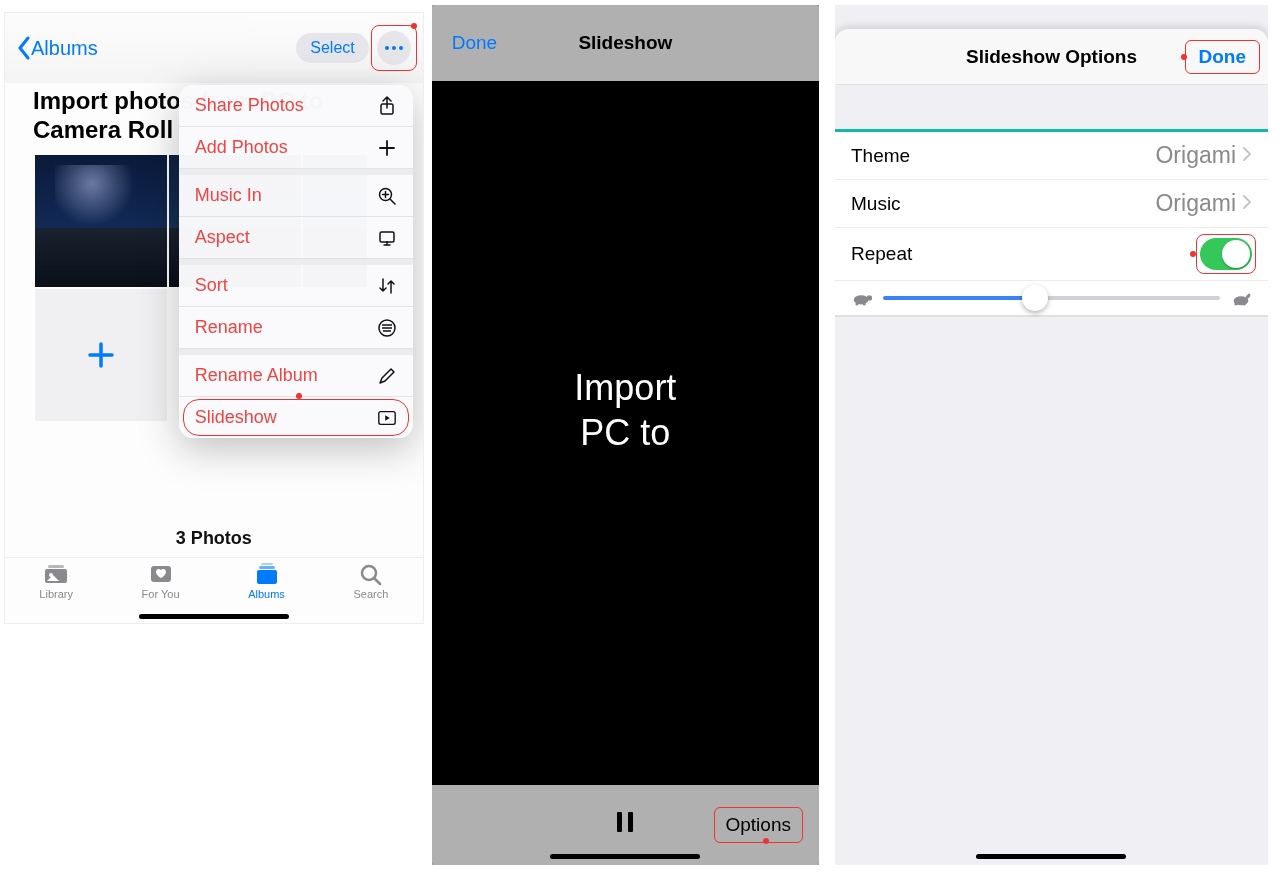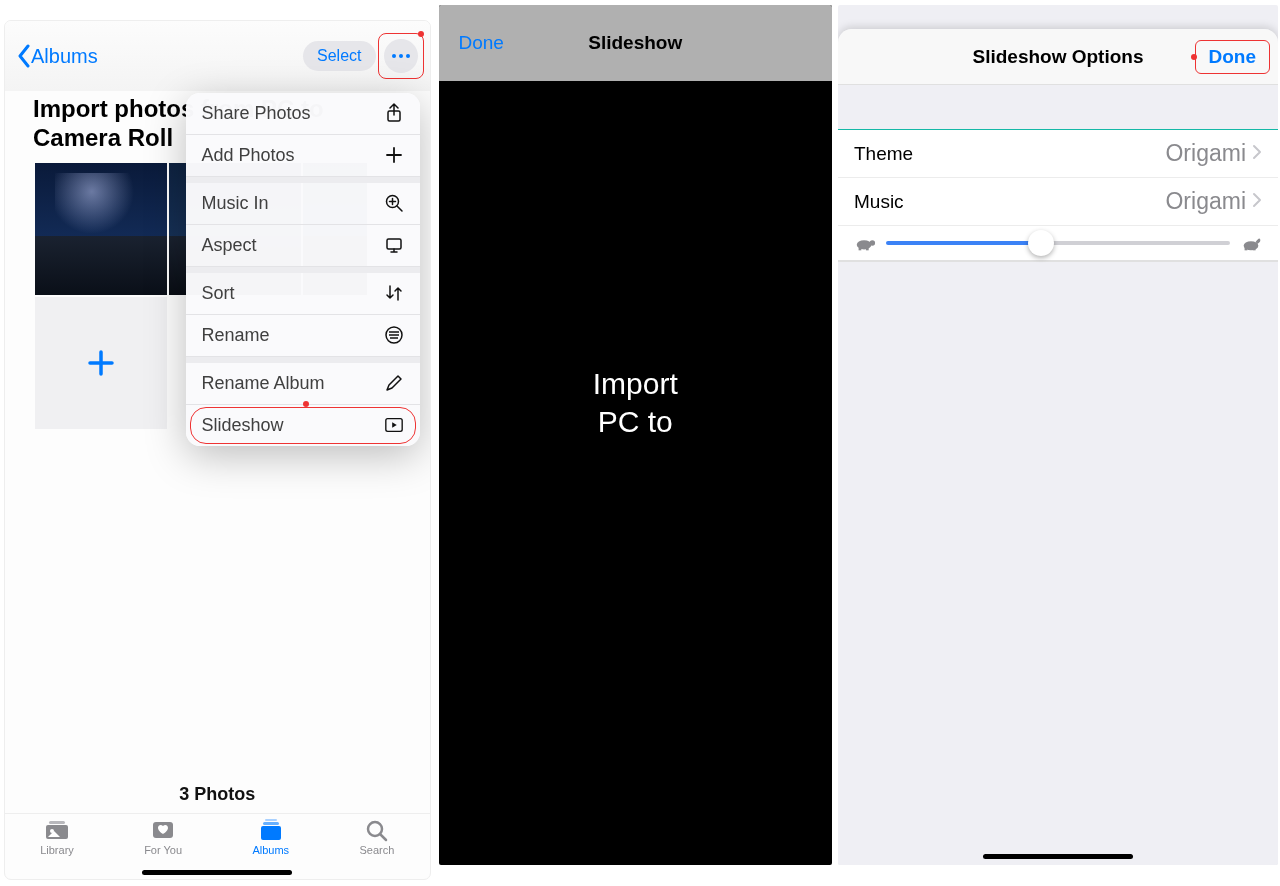--- a/index.html
+++ b/index.html
@@ -1,21 +1,21 @@
 <!DOCTYPE html>
 <html><head>
 <meta charset="utf-8">
 <style>
   * { box-sizing: border-box; margin: 0; padding: 0; font-family: -apple-system, "Helvetica Neue", Helvetica, Arial, sans-serif; }
   body { background: #fff; width: 1280px; height: 886px; overflow: hidden; }
   .stage { display: flex; width: 1280px; height: 886px; }
 
   
   .panel { position: relative; }
-  .panel1 { width: 440px; height: 860px; background: #fdfdfd; border: 1px solid #eee; border-radius: 7px; margin: 20px 4px; overflow: hidden; }
+  .panel1 { width: 440px; height: 612px; background: #fdfdfd; border: 1px solid #eee; border-radius: 0; margin: 12px 4px; overflow: hidden; }
 
   .p1-header { height: 70px; display: flex; align-items: center; padding: 0 12px; background: linear-gradient(#fcfcfc,#f4f4f4); }
   .p1-back { display: flex; align-items: center; color: #007aff; font-size: 20px; }
   .p1-back svg { width: 14px; height: 24px; }
   .p1-select { margin-left: auto; background: #e6e6ea; color: #007aff; font-size: 16px; padding: 6px 14px; border-radius: 16px; }
   .p1-more { width: 34px; height: 34px; margin-left: 8px; border-radius: 17px; background: #e6e6ea; display:flex; align-items:center; justify-content:center; position: relative; }
   .p1-more-annot { position:absolute; top:-6px; left:-6px; right:-6px; bottom:-6px; border:1.5px solid #e33; border-radius:8px; }
   .p1-more-dot { position:absolute; top:-8px; right:-6px; width:6px; height:6px; background:#e33; border-radius:50%; }
   .p1-more svg { width: 20px; height: 8px; }
 
@@ -25,21 +25,21 @@
   .thumb { width: 132px; height: 132px; background:#555; }
   .thumb.sky1 { background: linear-gradient(180deg,#0a1a3a 0%,#122a55 55%,#1a2230 55%,#0a0f18 100%); position:relative; overflow:hidden;}
   .thumb.sky1::before{content:"";position:absolute;top:10px;left:20px;right:20px;bottom:60px;background:radial-gradient(circle at 40% 30%, rgba(200,210,255,.5), transparent 60%);}
   .thumb.sky2 { background: linear-gradient(180deg,#0e2240 0%,#163055 55%,#1a2230 55%,#090d14 100%); }
   .thumb.sky3 { background: linear-gradient(180deg,#122a48 0%,#1a3660 55%,#151c28 55%,#0a0f18 100%); width:64px;}
   .thumb.add { background:#f0f0f2; display:flex; align-items:center; justify-content:center; }
   .thumb.add svg { width:30px; height:30px; }
 
   
   .menu { position: absolute; top: 72px; right: 10px; width: 234px; background: rgba(250,250,252,.98); border-radius: 14px; box-shadow: 0 10px 40px rgba(0,0,0,.25); overflow: hidden; }
-  .menu-item { display:flex; align-items:flex-start; justify-content:space-between; padding: 10px 16px; font-size:18px; color:#404040; border-bottom:1px solid #e3e3e6; }
+  .menu-item { display:flex; align-items:flex-end; justify-content:space-between; padding: 10px 16px; font-size:18px; color:#ef4444; border-bottom:1px solid #e3e3e6; }
   .menu-item:last-child{border-bottom:none;}
   .menu-item.sep-strong { border-top: 6px solid #ececef; }
   .menu-item svg { width:20px; height:20px; flex:0 0 20px; }
   .menu-item.highlight { position:relative; }
   .menu-item.highlight::after { content:""; position:absolute; left:4px; right:4px; top:2px; bottom:2px; border:1.5px solid #e33; border-radius:16px; pointer-events:none;}
   .menu-item .hl-dot{position:absolute; top:-4px; left:50%; width:6px;height:6px;background:#e33;border-radius:50%;}
 
   
   .p1-footwrap{position:absolute; left:0; right:0; bottom:0;}
   .p1-count { text-align:center; font-size:18px; font-weight:600; color:#111; padding:6px 0 8px;}
@@ -47,38 +47,38 @@
   .tab { display:flex; flex-direction:column; align-items:center; font-size:11px; color:#8a8a8e; gap:2px; }
   .tab.active { color:#007aff; }
   .tab svg { width:28px; height:24px; }
   .home-ind1 { width:150px; height:5px; background:#000; border-radius:3px; margin: 6px auto 4px; }
 
   
   .panel2 { width: 406px; height: 860px; background:#000; margin:5px 4px; position:relative; border-radius:2px; overflow:hidden;}
   .p2-top { position:absolute; top:0; left:0; right:0; height:76px; background:#b0b0b0; display:flex; align-items:center; justify-content:center;}
   .p2-done { position:absolute; left:20px; color:#007aff; font-size:19px;}
   .p2-title { font-weight:600; font-size:19px; color:#000;}
-  .p2-content { position:absolute; top:360px; left:0; right:0; text-align:center; color:#fff; font-size:30px; line-height:1.25;}
+  .p2-content { position:absolute; top:360px; left:0; right:0; text-align:center; color:#fff; font-size:36px; line-height:1.25;}
   .p2-bottom { position:absolute; bottom:0; left:0; right:0; height:80px; background:#b0b0b0; display:flex; align-items:center; justify-content:center;}
   .p2-pause { font-size:28px; letter-spacing:-2px; color:#000; font-weight:700;}
   .p2-options { position:absolute; right:20px; font-size:19px; color:#000; padding:3px 8px;}
   .p2-options-annot { position:absolute; top:-4px; left:-4px; right:-4px; bottom:-4px; border:1.5px solid #e33; border-radius:6px;}
   .p2-options-dot { position:absolute; right:30px; bottom:-5px; width:6px;height:6px;background:#e33;border-radius:50%;}
   .home-ind-dark { position:absolute; bottom:6px; left:50%; transform:translateX(-50%); width:150px; height:5px; background:#000; border-radius:3px;}
 
   
-  .panel3 { width: 454px; height: 860px; background:#efeff4; margin:5px 2px; position:relative; border-radius:2px; overflow:hidden;}
+  .panel3 { width: 454px; height: 860px; background:#efeff4; margin:5px 12px; position:relative; border-radius:2px; overflow:hidden;}
   .p3-sheet { position:absolute; top:24px; left:0; right:0; bottom:0; background:#efeff4; border-top-left-radius:14px; border-top-right-radius:14px; box-shadow: 0 -2px 8px rgba(0,0,0,.15);}
   .p3-header { height:56px; background:#f8f8f8; border-top-left-radius:14px; border-top-right-radius:14px; display:flex; align-items:center; justify-content:center; position:relative; border-bottom:1px solid #e0e0e0;}
   .p3-header-title { font-size:19px; font-weight:600;}
   .p3-done { position:absolute; right:14px; color:#007aff; font-size:19px; font-weight:600; padding:2px 8px;}
   .p3-done-annot { position:absolute; top:-4px; left:-6px; right:-6px; bottom:-4px; border:1.5px solid #e33; border-radius:6px;}
   .p3-done-dot{position:absolute; left:-10px; top:50%; transform:translateY(-50%); width:6px;height:6px;background:#e33;border-radius:50%;}
 
-  .p3-list { margin-top:44px; background:#fff; border-top:1px solid #14b8a6; border-bottom:1px solid #e0e0e0;}
+  .p3-list { margin-top:44px; background:#fff; border-top:3px solid #14b8a6; border-bottom:1px solid #e0e0e0;}
   .p3-row { display:flex; align-items:center; padding:10px 16px; font-size:19px; border-bottom:1px solid #ececec;}
   .p3-row:last-child{border-bottom:none;}
   .p3-row .label{color:#000;}
   .p3-row .value{margin-left:auto; color:#8a8a8e; font-size:23px; padding-right:6px;}
   .p3-row .chev{color:#c7c7cc;}
   .toggle { margin-left:auto; width:52px; height:32px; background:#34c759; border-radius:16px; position:relative;}
   .toggle::after{content:"";position:absolute; right:2px; top:2px; width:28px; height:28px; background:#fff; border-radius:50%; box-shadow:0 1px 2px rgba(0,0,0,.3);}
   .toggle-annot{position:absolute; top:-4px; left:-4px; right:-4px; bottom:-4px; border:1.5px solid #e33; border-radius:8px;}
   .toggle-dot{position:absolute; left:-10px; top:50%; transform:translateY(-50%); width:6px;height:6px;background:#e33;border-radius:50%;}
 
@@ -229,20 +229,34 @@
 
   <div class="panel panel2">
     <div class="p2-top">
       <div class="p2-done">Done</div>
       <div class="p2-title">Slideshow</div>
     </div>
     <div class="p2-content">
       <div>Import</div>
       <div>PC to</div>
     </div>
+    <div class="p2-bottom">
+      <div class="p2-pause">
+        <svg width="20" height="24" viewBox="0 0 20 24">
+            <rect x="2" y="2" width="5" height="20" rx="1" fill="#000"></rect>
+            <rect x="13" y="2" width="5" height="20" rx="1" fill="#000"></rect>
+          </svg>
+      </div>
+      <div class="p2-options">
+        <span>Options</span>
+        <div class="p2-options-annot"></div>
+        <div class="p2-options-dot"></div>
+      </div>
+      <div class="home-ind-dark"></div>
+    </div>
   </div>
 
   <div class="panel panel3">
     <div class="p3-sheet">
       <div class="p3-header">
         <div class="p3-header-title">Slideshow Options</div>
         <div class="p3-done">
           <span>Done</span>
           <div class="p3-done-annot"></div>
           <div class="p3-done-dot"></div>
@@ -257,20 +271,27 @@
                 <path d="M2 2 L8 8 L2 14" stroke="#c7c7cc" stroke-width="2" fill="none" stroke-linecap="round" stroke-linejoin="round"></path>
               </svg></span>
         </div>
         <div class="p3-row">
           <span class="label">Music</span>
           <span class="value">Origami</span>
           <span class="chev"><svg viewBox="0 0 10 16">
                 <path d="M2 2 L8 8 L2 14" stroke="#c7c7cc" stroke-width="2" fill="none" stroke-linecap="round" stroke-linejoin="round"></path>
               </svg></span>
         </div>
+        <div class="p3-row">
+          <span class="label">Repeat</span>
+          <div class="toggle">
+            <div class="toggle-annot"></div>
+            <div class="toggle-dot"></div>
+          </div>
+        </div>
         <div class="p3-slider-row">
           <svg viewBox="0 0 24 18">
               <ellipse cx="11" cy="11" rx="8" ry="5" fill="#8a8a8e"></ellipse>
               <circle cx="20" cy="9" r="3" fill="#8a8a8e"></circle>
               <rect x="5" y="14" width="3" height="3" fill="#8a8a8e"></rect>
               <rect x="13" y="14" width="3" height="3" fill="#8a8a8e"></rect>
             </svg>
           <div class="slider"></div>
           <svg viewBox="0 0 24 18">
               <ellipse cx="12" cy="12" rx="8" ry="5" fill="#8a8a8e"></ellipse>

